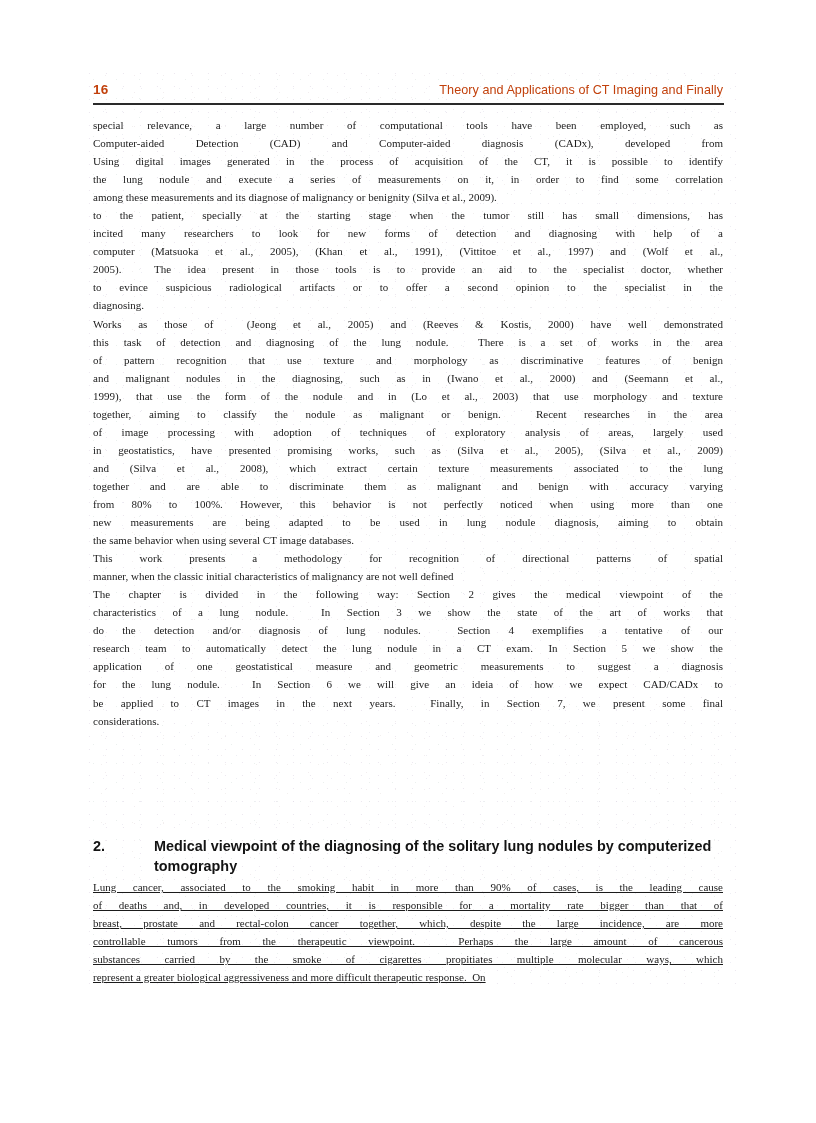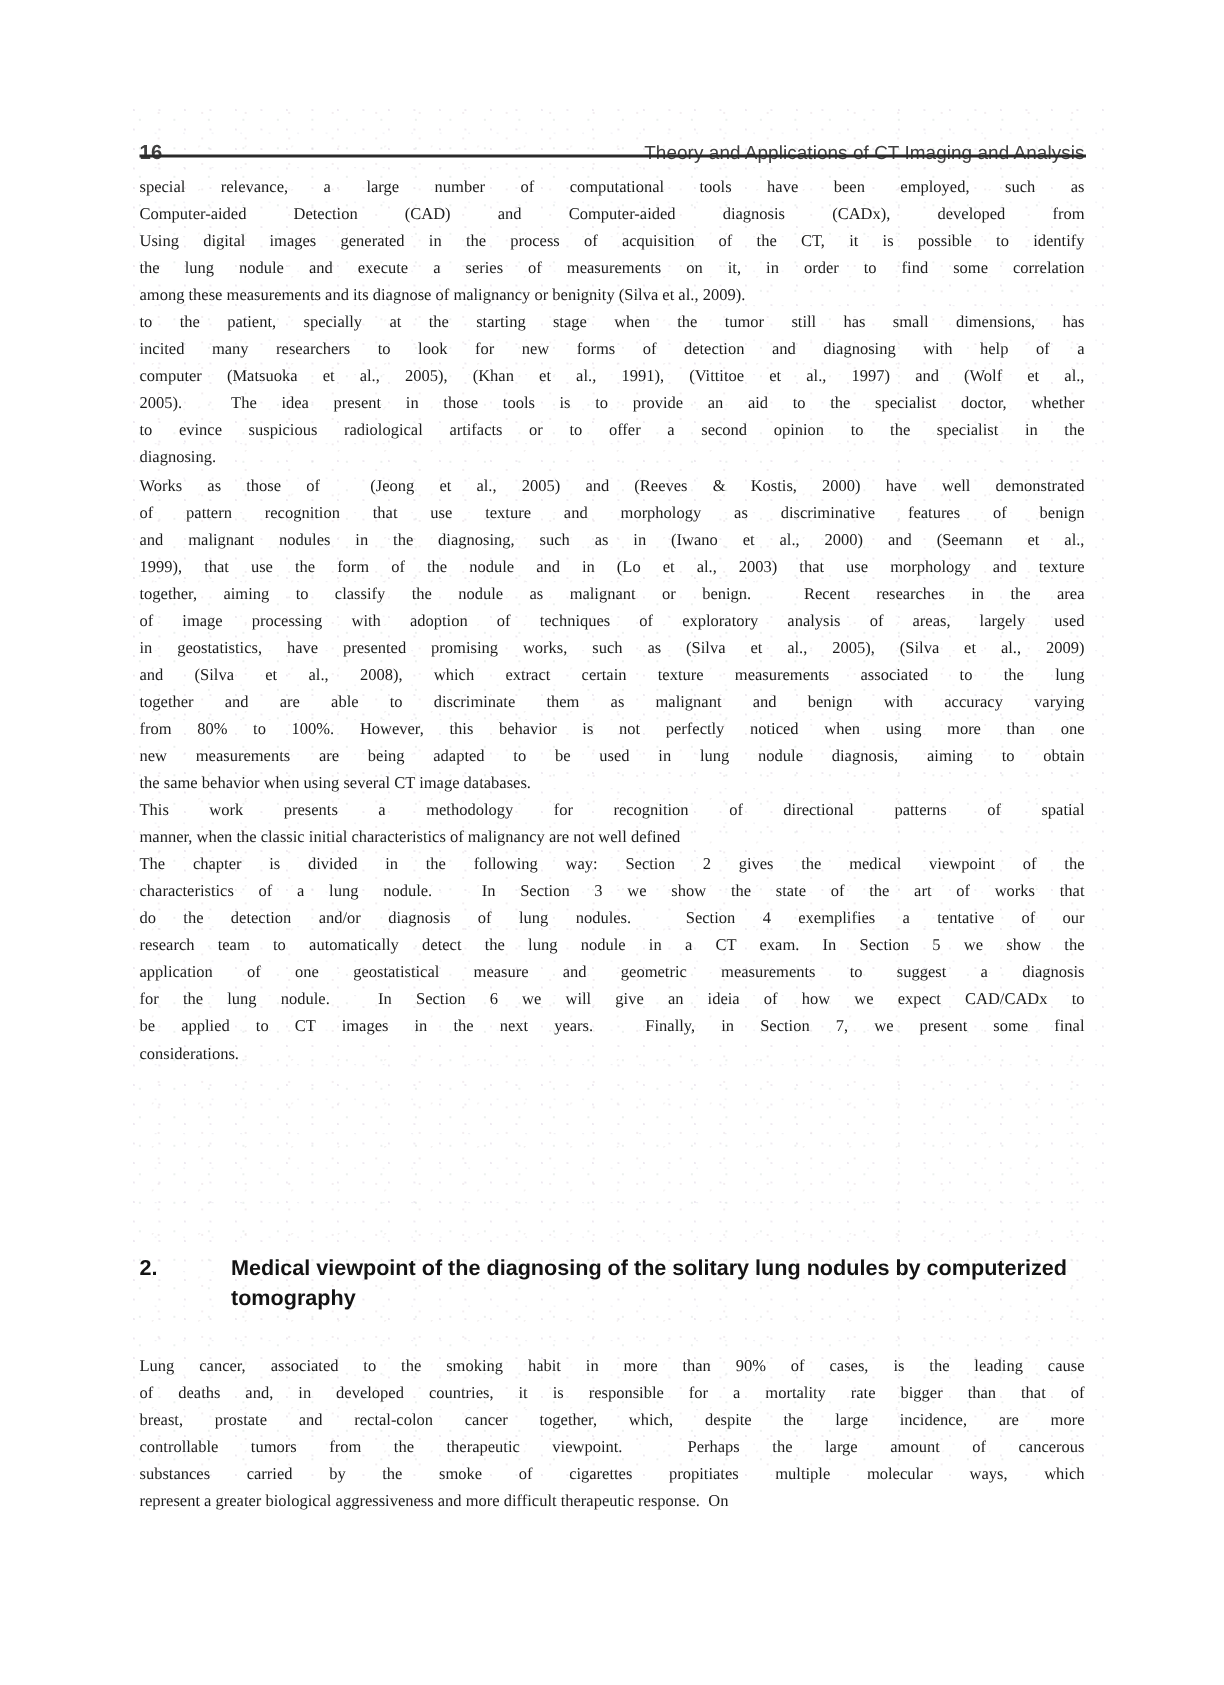--- a/index.html
+++ b/index.html
@@ -36,29 +36,29 @@
       radial-gradient(circle at 23% 41%, rgba(175,195,185,.50) 0 .6px, transparent .7px),
       radial-gradient(circle at 61% 19%, rgba(200,175,185,.45) 0 .6px, transparent .7px),
       radial-gradient(circle at 83% 73%, rgba(180,180,205,.45) 0 .6px, transparent .7px),
       radial-gradient(circle at 44% 88%, rgba(195,180,175,.40) 0 .6px, transparent .7px);
     background-size: 17px 13px, 23px 19px, 29px 17px, 19px 23px, 31px 29px;
   }
 
   
   .running-head {
     position: absolute;
-    left: 93px; top: 94px;
+    left: 93px; top: 82px;
     width: 630px;
     height: 22px;
     display: flex;
     align-items: baseline;
     justify-content: space-between;
     font-family: "Liberation Sans", "DejaVu Sans", sans-serif;
     font-size: 12.5px;
-    color: #404040;
+    color: #c2410c;
   }
   .folio {
     font-weight: 700;
     font-size: 13.5px;
     letter-spacing: .2px;
   }
   .book-title {
     font-size: 12.6px;
     letter-spacing: .05px;
     white-space: nowrap;
@@ -118,34 +118,35 @@
     width: 17px;
   }
   .section-title {
     flex: 1 1 auto;
     margin-left: 44px;
   }
 
   .column-2 {
     position: absolute;
     left: 93px;
-    top: 902px;
-    width: 630px;
+    top: 878px;
+    width: 630px;
+    text-decoration: underline;
   }
 </style>
 </head>
 <body>
 
 <div class="page">
 
   <div class="scan-noise"></div>
 
   <div class="running-head">
     <span class="folio">16</span>
-    <span class="book-title">Theory and Applications of CT Imaging and Analysis</span>
+    <span class="book-title">Theory and Applications of CT Imaging and Finally</span>
   </div>
   <div class="head-rule"></div>
 
   <div class="column">
     <p class="para">
       <span class="ln">special relevance, a large number of computational tools have been employed, such as</span>
       <span class="ln">Computer-aided Detection (CAD) and Computer-aided diagnosis (CADx), developed from</span>
     </p>
     <p class="para">
       <span class="ln">Using digital images generated in the process of acquisition of the CT, it is possible to identify</span>
@@ -155,20 +156,21 @@
     <p class="para">
       <span class="ln">to the patient, specially at the starting stage when the tumor still has small dimensions, has</span>
       <span class="ln">incited many researchers to look for new forms of detection and diagnosing with help of a</span>
       <span class="ln">computer (Matsuoka et al., 2005), (Khan et al., 1991), (Vittitoe et al., 1997) and (Wolf et al.,</span>
       <span class="ln">2005).  The idea present in those tools is to provide an aid to the specialist doctor, whether</span>
       <span class="ln">to evince suspicious radiological artifacts or to offer a second opinion to the specialist in the</span>
       <span class="ln last">diagnosing.</span>
     </p>
     <p class="para">
       <span class="ln">Works as those of  (Jeong et al., 2005) and (Reeves &amp; Kostis, 2000) have well demonstrated</span>
+      <span class="ln">this task of detection and diagnosing of the lung nodule.  There is a set of works in the area</span>
       <span class="ln">of pattern recognition that use texture and morphology as discriminative features of benign</span>
       <span class="ln">and malignant nodules in the diagnosing, such as in (Iwano et al., 2000) and (Seemann et al.,</span>
       <span class="ln">1999), that use the form of the nodule and in (Lo et al., 2003) that use morphology and texture</span>
       <span class="ln">together, aiming to classify the nodule as malignant or benign.  Recent researches in the area</span>
       <span class="ln">of image processing with adoption of techniques of exploratory analysis of areas, largely used</span>
       <span class="ln">in geostatistics, have presented promising works, such as (Silva et al., 2005), (Silva et al., 2009)</span>
       <span class="ln">and (Silva et al., 2008), which extract certain texture measurements associated to the lung</span>
       <span class="ln">together and are able to discriminate them as malignant and benign with accuracy varying</span>
       <span class="ln">from 80% to 100%. However, this behavior is not perfectly noticed when using more than one</span>
       <span class="ln">new measurements are being adapted to be used in lung nodule diagnosis, aiming to obtain</span>

